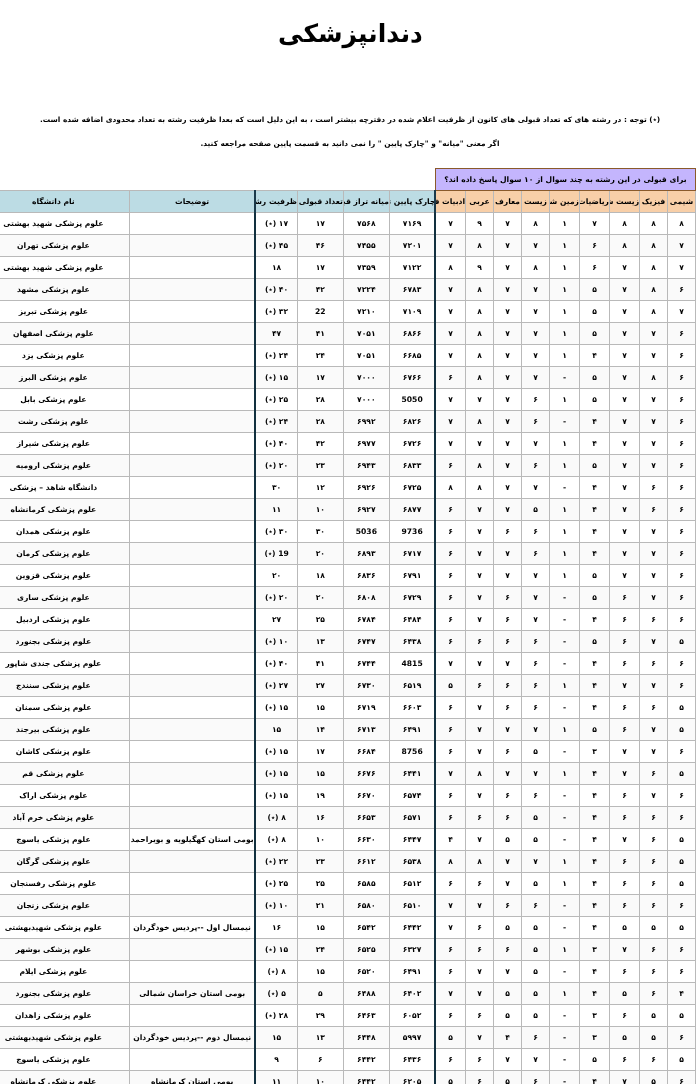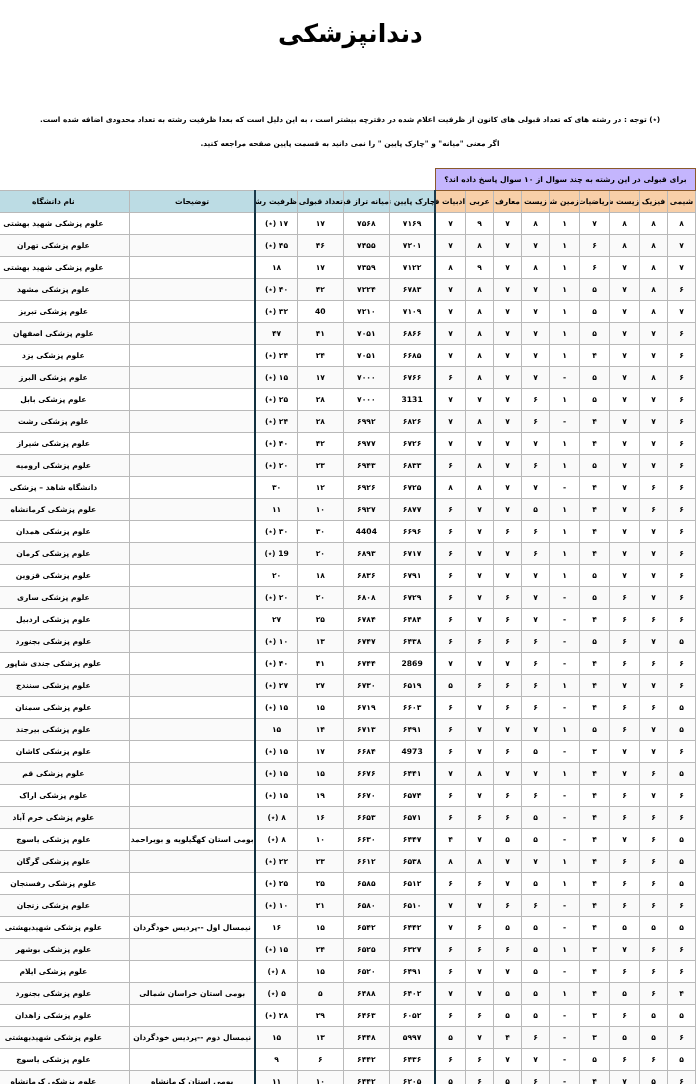--- a/index.html
+++ b/index.html
@@ -258,21 +258,21 @@
           <td class="num">۸</td>
           <td class="num">۷</td>
           <td class="num">۵</td>
           <td class="num">۱</td>
           <td class="num">۷</td>
           <td class="num">۷</td>
           <td class="num">۸</td>
           <td class="num sep-left">۷</td>
           <td class="num sep-right">۷۱۰۹</td>
           <td class="num">۷۲۱۰</td>
-          <td class="num">40</td>
+          <td class="num">22</td>
           <td class="num sep-left">۳۲ (٭)</td>
           <td class="desc sep-right"></td>
           <td class="name">علوم پزشکی تبریز</td>
         </tr>
         <tr class="alt">
           <td class="num">۶</td>
           <td class="num">۷</td>
           <td class="num">۷</td>
           <td class="num">۵</td>
           <td class="num">۱</td>
@@ -324,21 +324,21 @@
         <tr>
           <td class="num">۶</td>
           <td class="num">۷</td>
           <td class="num">۷</td>
           <td class="num">۵</td>
           <td class="num">۱</td>
           <td class="num">۶</td>
           <td class="num">۷</td>
           <td class="num">۷</td>
           <td class="num sep-left">۷</td>
-          <td class="num sep-right">3131</td>
+          <td class="num sep-right">5050</td>
           <td class="num">۷۰۰۰</td>
           <td class="num">۲۸</td>
           <td class="num sep-left">۲۵ (٭)</td>
           <td class="desc sep-right"></td>
           <td class="name">علوم پزشکی بابل</td>
         </tr>
         <tr class="alt">
           <td class="num">۶</td>
           <td class="num">۷</td>
           <td class="num">۷</td>
@@ -426,22 +426,22 @@
         <tr>
           <td class="num">۶</td>
           <td class="num">۷</td>
           <td class="num">۷</td>
           <td class="num">۴</td>
           <td class="num">۱</td>
           <td class="num">۶</td>
           <td class="num">۶</td>
           <td class="num">۷</td>
           <td class="num sep-left">۶</td>
-          <td class="num sep-right">۶۶۹۶</td>
-          <td class="num">4404</td>
+          <td class="num sep-right">9736</td>
+          <td class="num">5036</td>
           <td class="num">۳۰</td>
           <td class="num sep-left">۳۰ (٭)</td>
           <td class="desc sep-right"></td>
           <td class="name">علوم پزشکی همدان</td>
         </tr>
         <tr class="alt">
           <td class="num">۶</td>
           <td class="num">۷</td>
           <td class="num">۷</td>
           <td class="num">۴</td>
@@ -528,21 +528,21 @@
         <tr>
           <td class="num">۶</td>
           <td class="num">۶</td>
           <td class="num">۶</td>
           <td class="num">۴</td>
           <td class="num">-</td>
           <td class="num">۶</td>
           <td class="num">۷</td>
           <td class="num">۷</td>
           <td class="num sep-left">۷</td>
-          <td class="num sep-right">2869</td>
+          <td class="num sep-right">4815</td>
           <td class="num">۶۷۴۴</td>
           <td class="num">۴۱</td>
           <td class="num sep-left">۴۰ (٭)</td>
           <td class="desc sep-right"></td>
           <td class="name">علوم پزشکی جندی شاپور</td>
         </tr>
         <tr class="alt">
           <td class="num">۶</td>
           <td class="num">۷</td>
           <td class="num">۷</td>
@@ -596,21 +596,21 @@
         <tr>
           <td class="num">۶</td>
           <td class="num">۷</td>
           <td class="num">۷</td>
           <td class="num">۳</td>
           <td class="num">-</td>
           <td class="num">۵</td>
           <td class="num">۶</td>
           <td class="num">۷</td>
           <td class="num sep-left">۶</td>
-          <td class="num sep-right">4973</td>
+          <td class="num sep-right">8756</td>
           <td class="num">۶۶۸۴</td>
           <td class="num">۱۷</td>
           <td class="num sep-left">۱۵ (٭)</td>
           <td class="desc sep-right"></td>
           <td class="name">علوم پزشکی کاشان</td>
         </tr>
         <tr class="alt">
           <td class="num">۵</td>
           <td class="num">۶</td>
           <td class="num">۷</td>

